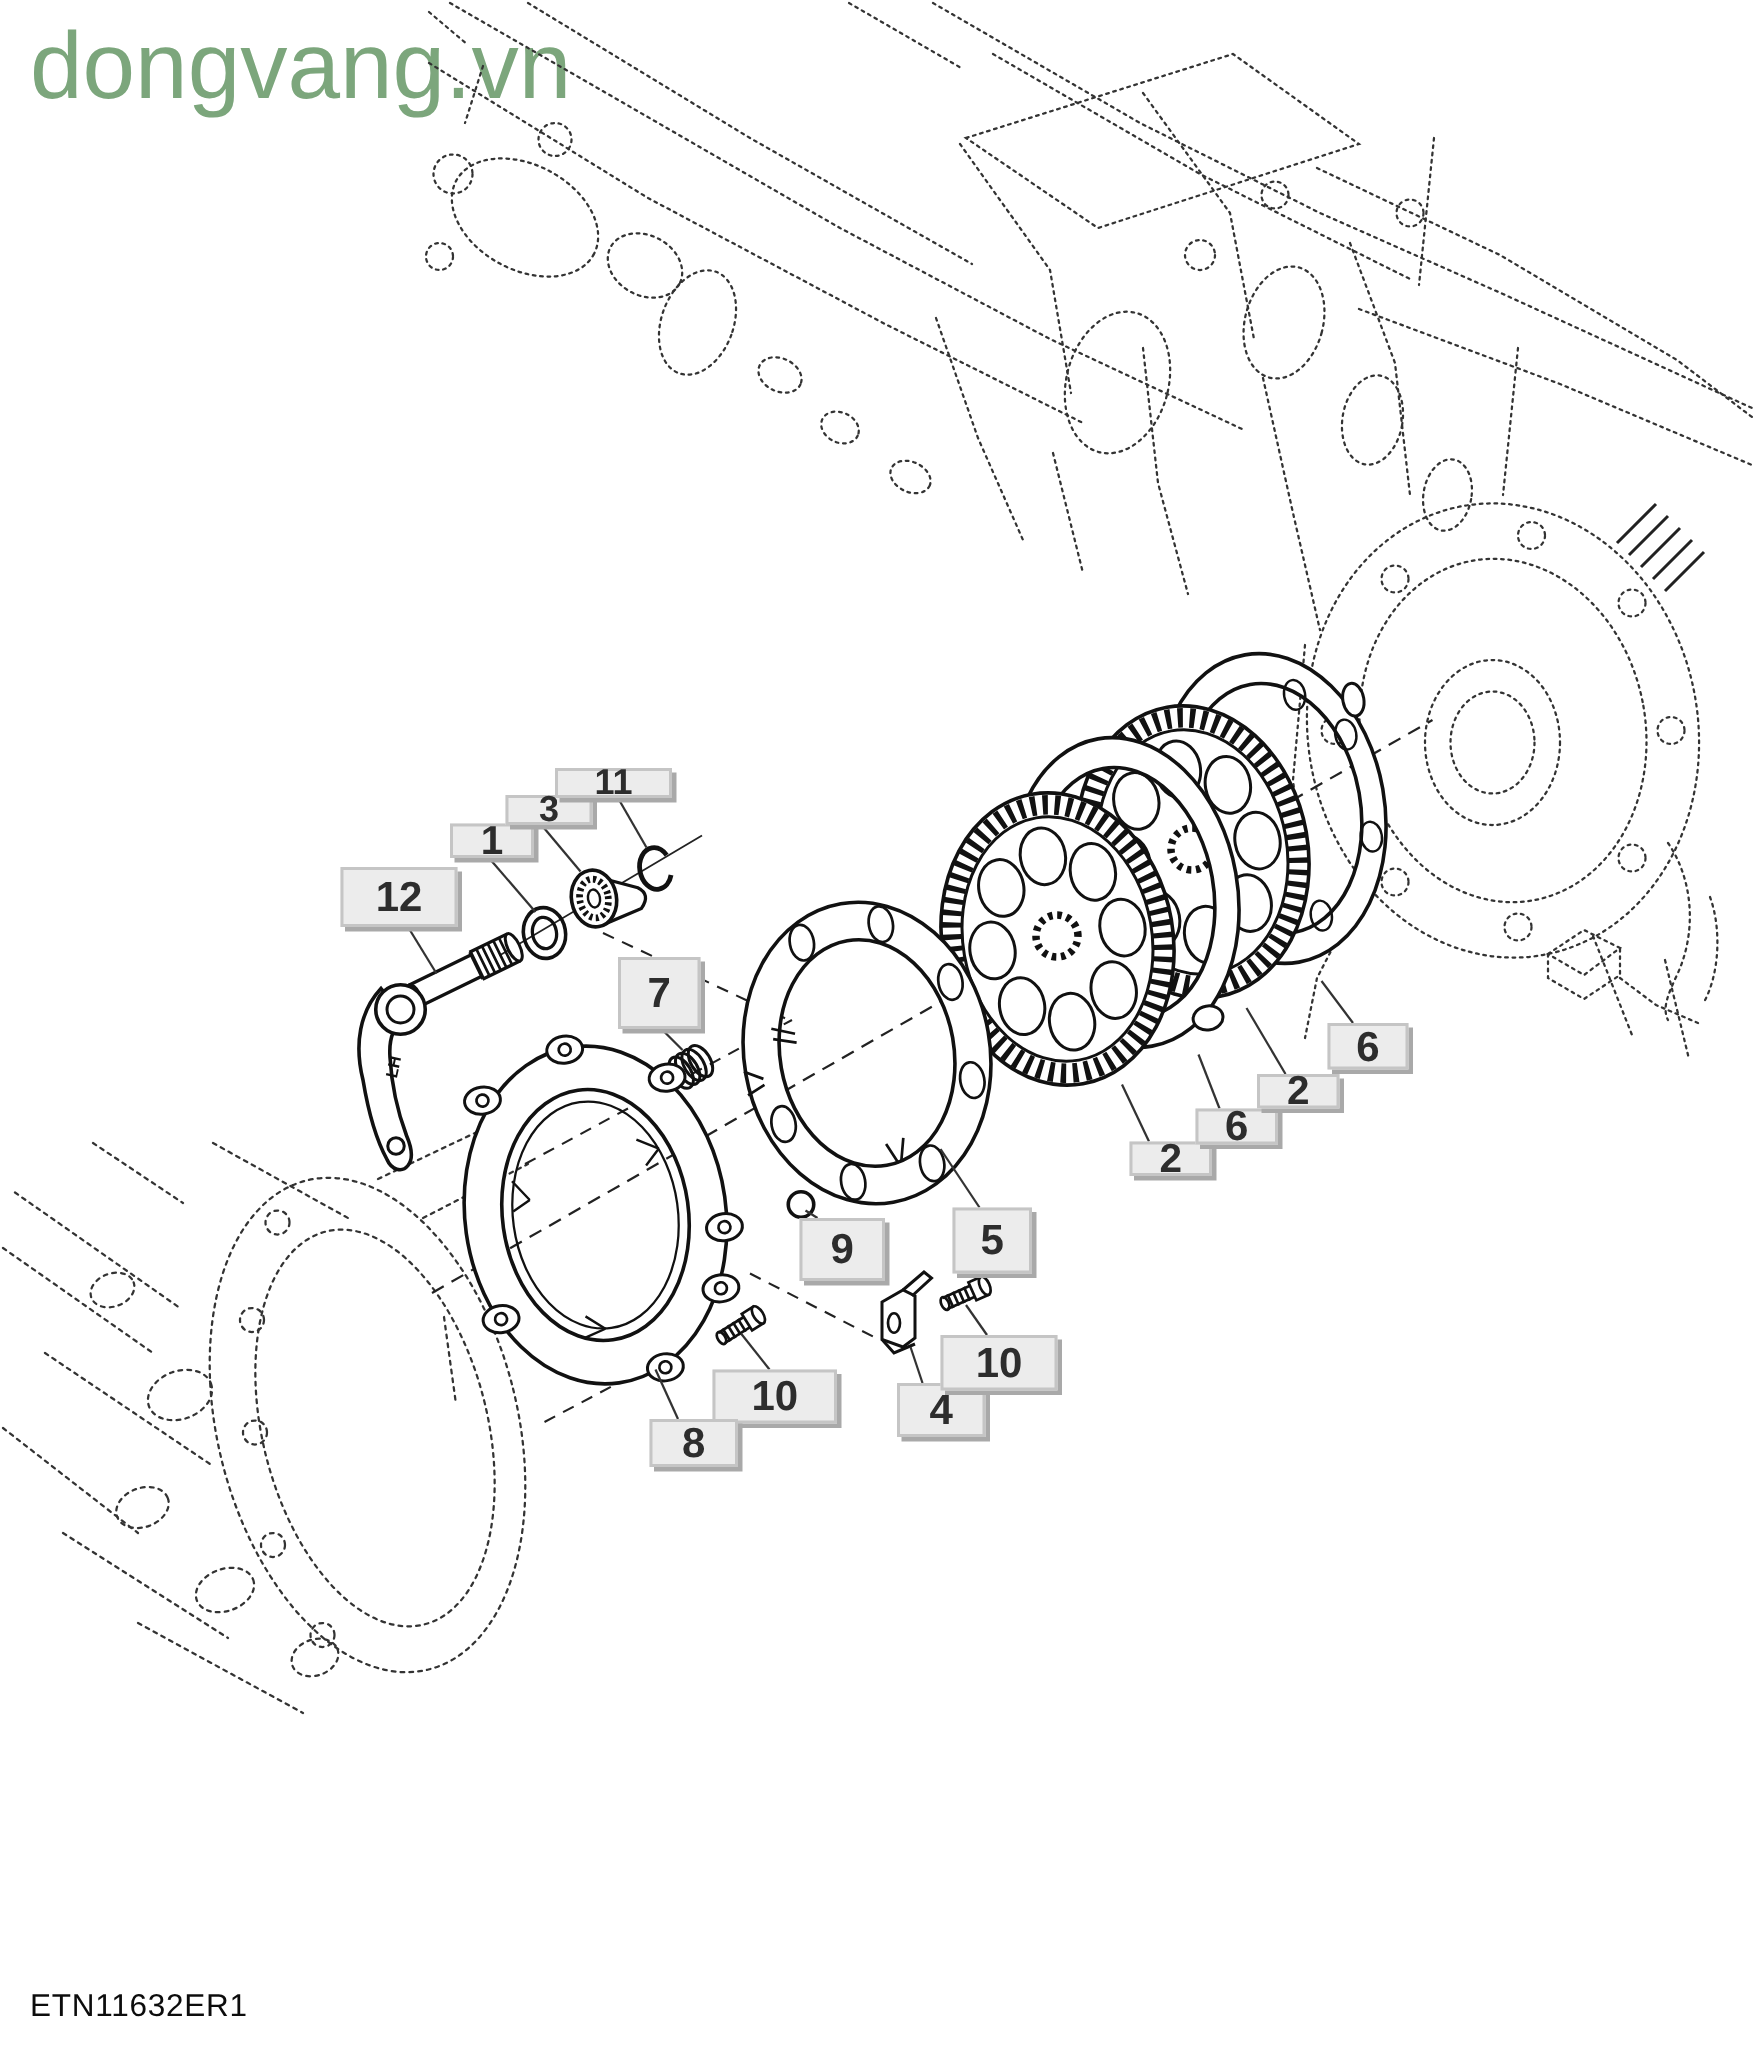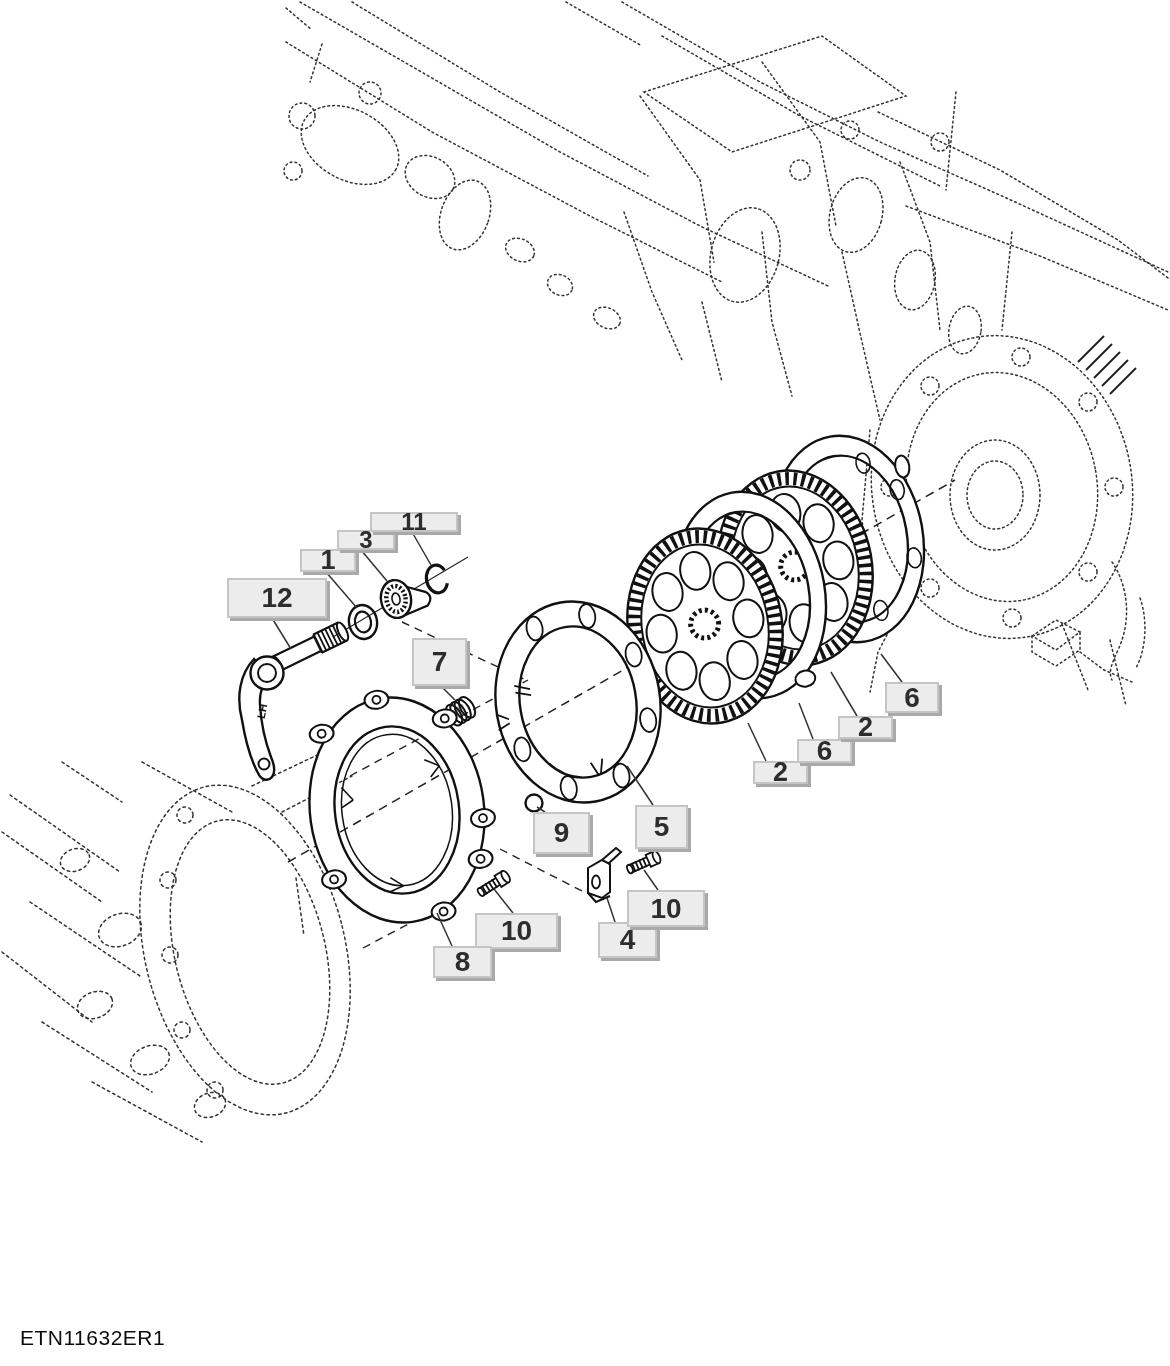--- a/index.html
+++ b/index.html
@@ -26,20 +26,21 @@
     color:var(--label-text,#2d2d2d);
     font-weight:bold;line-height:1;overflow:visible;
     box-sizing:border-box;
   }
 </style>
 </head>
 <body>
 
 <div class="stage" id="stage" style="--wm-color: #7ca67c; --label-bg: #ececec; --label-border: #c5c5c5; --label-shadow: #a9a9a9; --label-text: #2d2d2d;">
 
+  <div class="watermark">dongvang.vn</div>
 
   <svg class="drawing" width="1170" height="1366" viewBox="0 0 1170 1366">
 
     <g fill="none" stroke="#333" stroke-width="1.5" stroke-dasharray="1.8 3.1" stroke-linecap="round">
       <path d="M300,2 L418,70 L560,152 L700,226 L828,286"></path>
       <path d="M286,42 L432,132 L590,216 L722,282"></path>
       <path d="M352,2 L500,92 L648,176"></path>
       <path d="M566,2 L642,46"></path>
       <path d="M622,2 L760,82 L880,142 L1002,196 L1168,272"></path>
       <path d="M662,36 L800,116 L940,186"></path>
@@ -290,30 +291,30 @@
         <line x1="766" y1="761" x2="748" y2="723"></line>
         <line x1="813" y1="739" x2="799" y2="703"></line>
         <line x1="857" y1="716" x2="831" y2="672"></line>
         <line x1="902" y1="682" x2="881" y2="654"></line>
       </g>
   </svg>
 
   <div class="figure-code">ETN11632ER1</div>
 
   <div id="callouts">
-      <div class="callout" style="left: 227px; top: 578px; width: 100px; height: 40px; font-size: 28px;">
+      <div class="callout" style="left: 227px; top: 578px; width: 78px; height: 40px; font-size: 28px;">
         <span>12</span>
       </div>
       <div class="callout" style="left: 300px; top: 549px; width: 56px; height: 23px; font-size: 27px;">
         <span>1</span>
       </div>
       <div class="callout" style="left: 337px; top: 530px; width: 58px; height: 20px; font-size: 24px;">
         <span>3</span>
       </div>
-      <div class="callout" style="left: 370px; top: 512px; width: 88px; height: 20px; font-size: 24px;">
+      <div class="callout" style="left: 370px; top: 512px; width: 78px; height: 20px; font-size: 24px;">
         <span>11</span>
       </div>
       <div class="callout" style="left: 412px; top: 638px; width: 55px; height: 48px; font-size: 28px;">
         <span>7</span>
       </div>
       <div class="callout" style="left: 533px; top: 812px; width: 57px; height: 42px; font-size: 28px;">
         <span>9</span>
       </div>
       <div class="callout" style="left: 635px; top: 805px; width: 53px; height: 44px; font-size: 28px;">
         <span>5</span>

